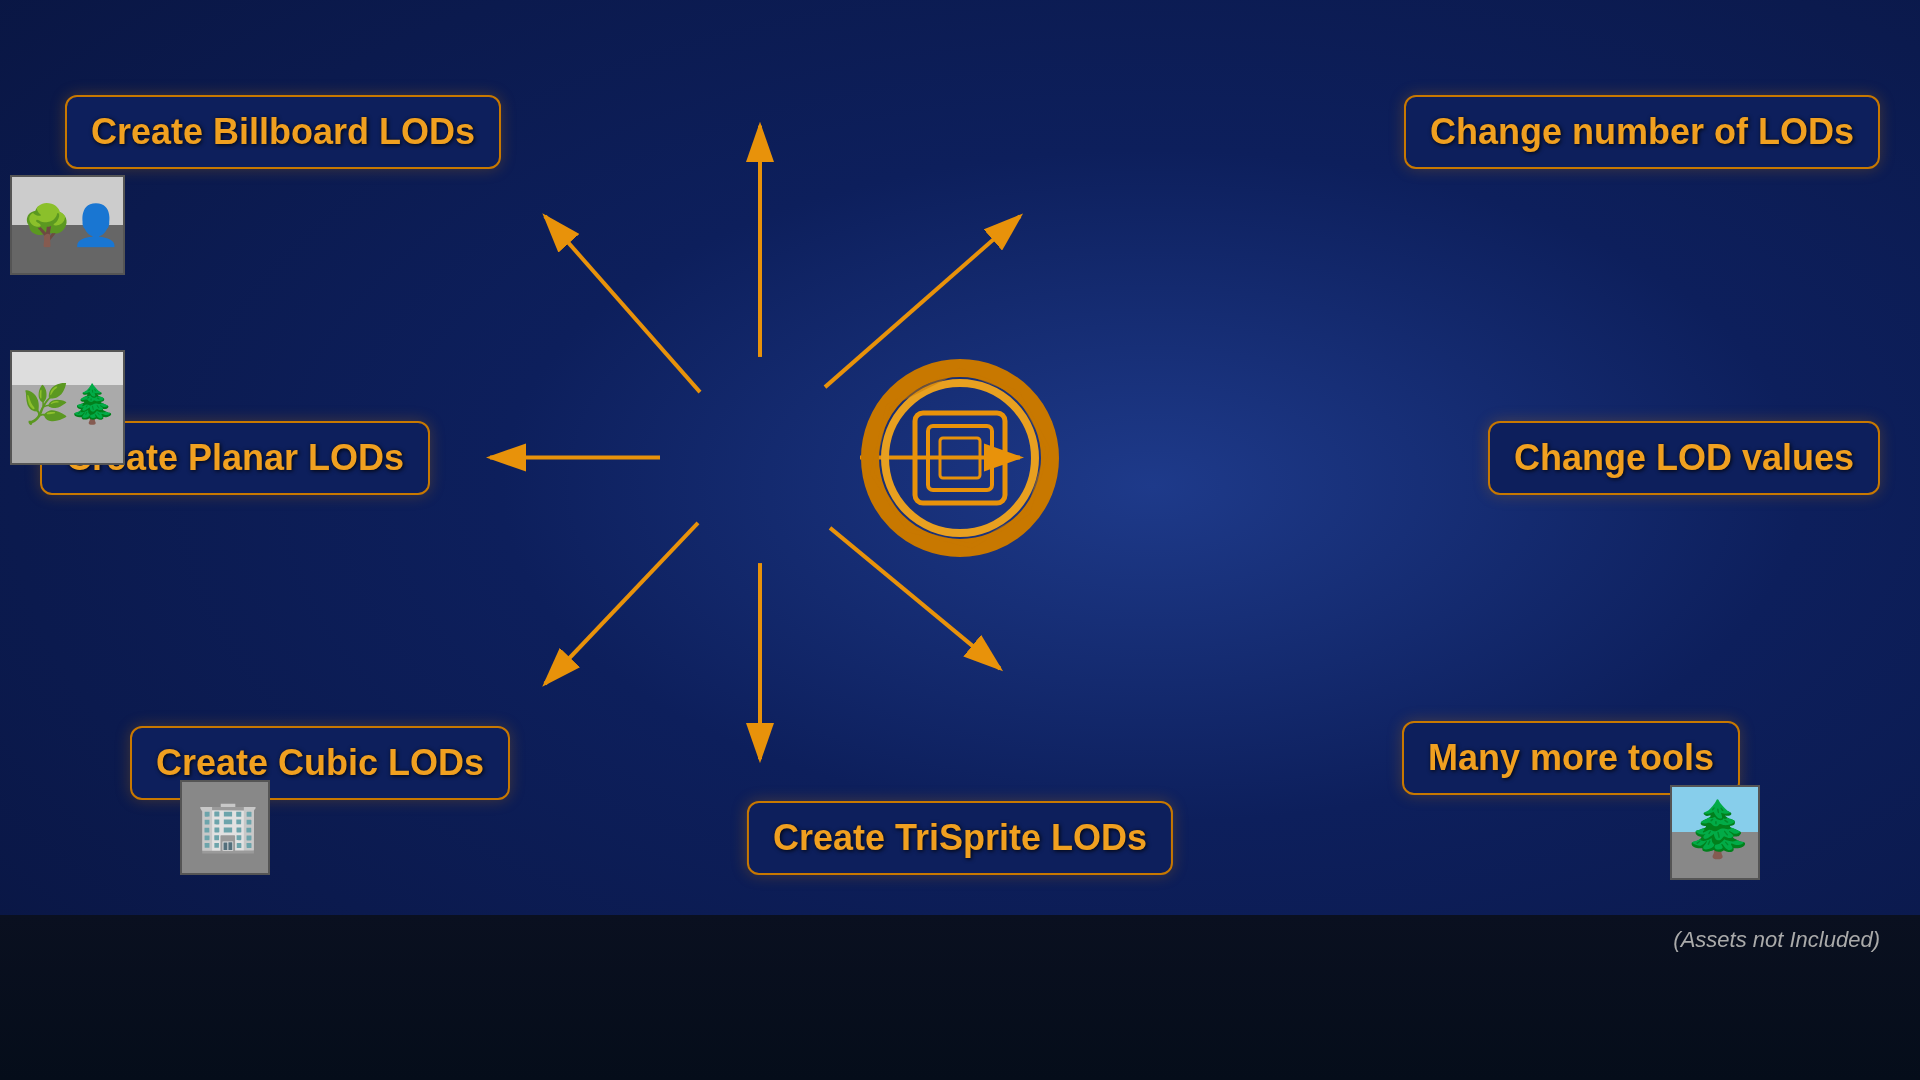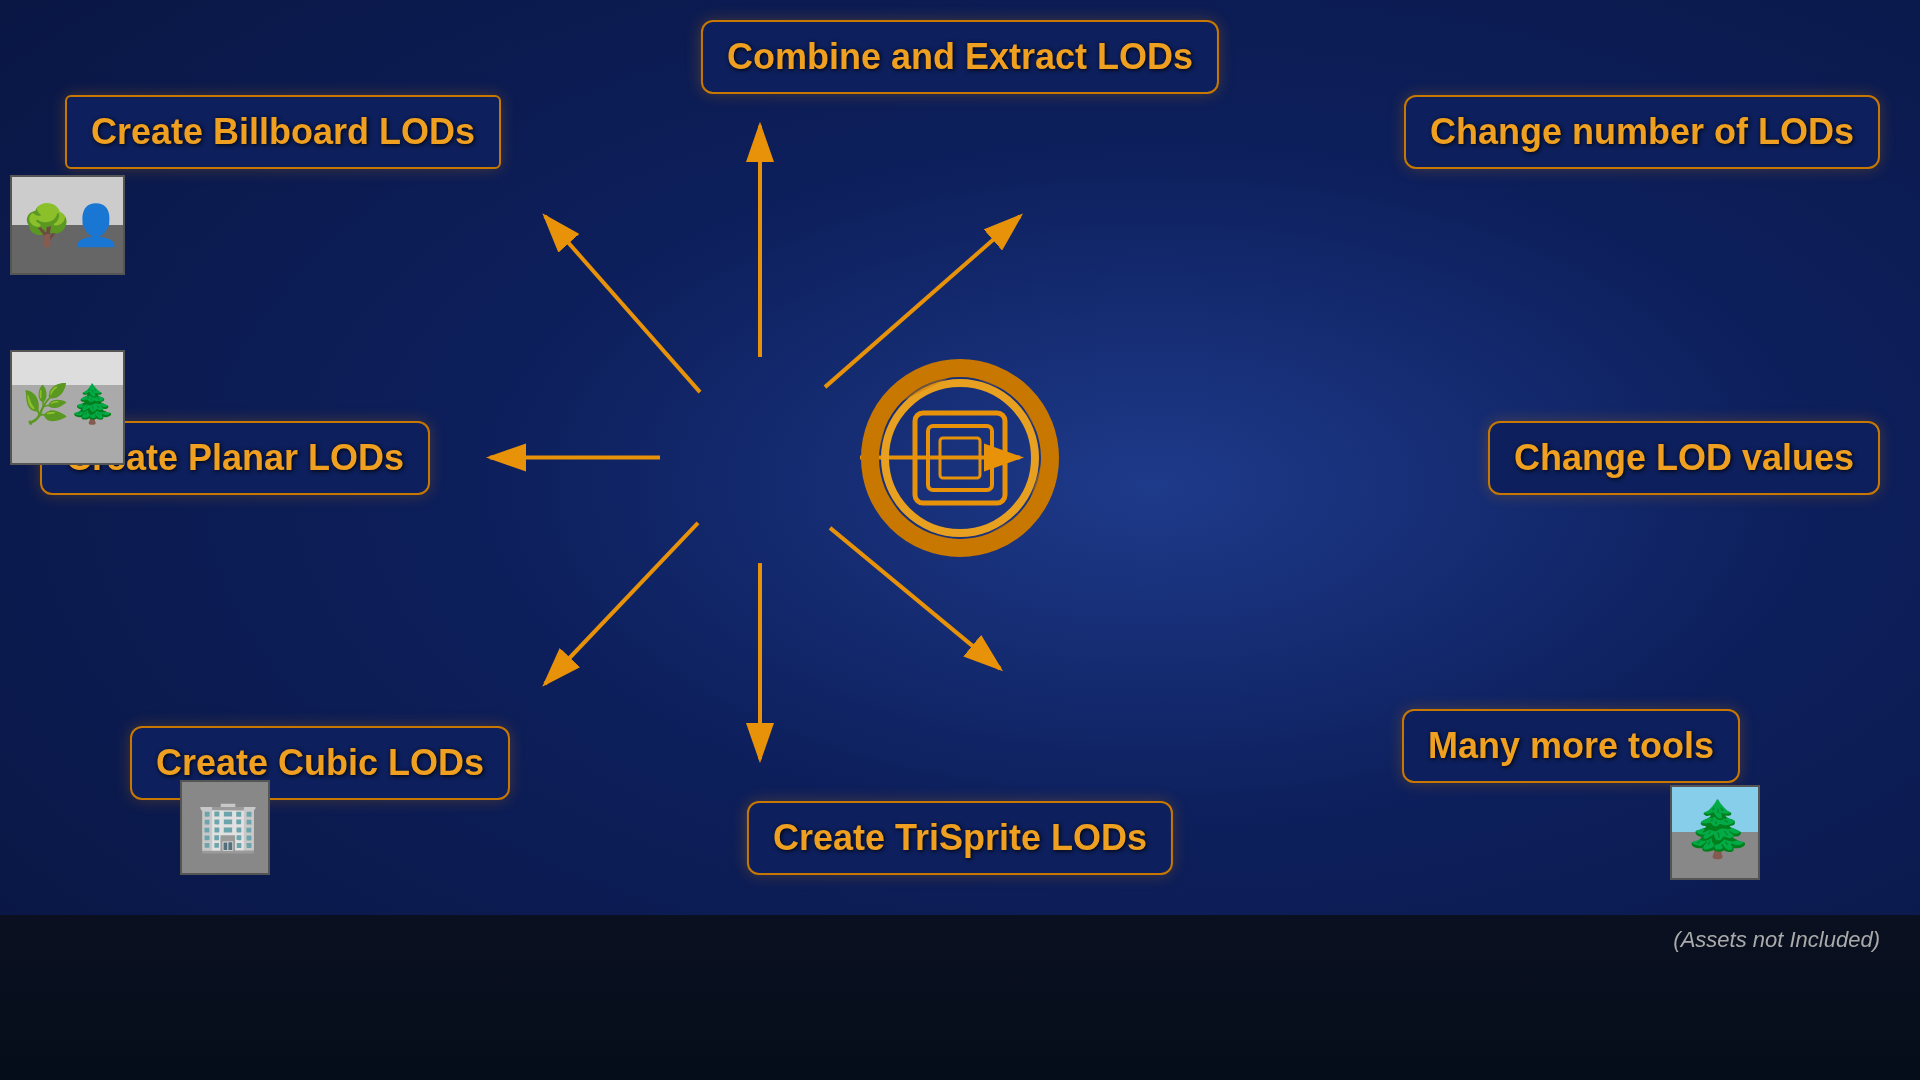--- a/index.html
+++ b/index.html
@@ -92,21 +92,20 @@
     
     .box-combine {
       top: 20px;
       left: 50%;
       transform: translateX(-50%);
     }
 
     .box-billboard {
       top: 95px;
       left: 65px;
-      border-radius: 6px;
     }
 
     .box-change-num {
       top: 95px;
       right: 40px;
     }
 
     .box-planar {
       top: 50%;
       left: 40px;
@@ -118,21 +117,21 @@
       right: 40px;
       transform: translateY(-50%);
     }
 
     .box-cubic {
       bottom: 115px;
       left: 130px;
     }
 
     .box-more-tools {
-      bottom: 132px;
+      bottom: 120px;
       right: 180px;
     }
 
     .box-trisprite {
       bottom: 40px;
       left: 50%;
       transform: translateX(-50%);
       margin-top: 36px;
     }
 
@@ -260,23 +259,20 @@
       <circle cx="100" cy="100" r="75" fill="none" stroke="#e8a020" stroke-width="8"></circle>
 
       <rect x="55" y="55" width="90" height="90" rx="8" fill="none" stroke="#e8920a" stroke-width="5"></rect>
       <rect x="68" y="68" width="64" height="64" rx="5" fill="none" stroke="#e8920a" stroke-width="4"></rect>
       <rect x="80" y="80" width="40" height="40" rx="3" fill="none" stroke="#e8920a" stroke-width="3"></rect>
 
       <polygon points="100,12 158,35 188,90 168,155 112,188 48,172 12,115 28,48" fill="none" stroke="#c87800" stroke-width="4" opacity="0.5"></polygon>
     </svg>
   </div>
 
-  <div class="tool-box box-combine">
-    <span>Combine and Extract LODs</span>
-  </div>
 
   <div class="tool-box box-billboard">
     <span>Create Billboard LODs</span>
   </div>
 
   <div class="tool-box box-change-num">
     <span>Change number of LODs</span>
   </div>
 
   <div class="tool-box box-planar">

